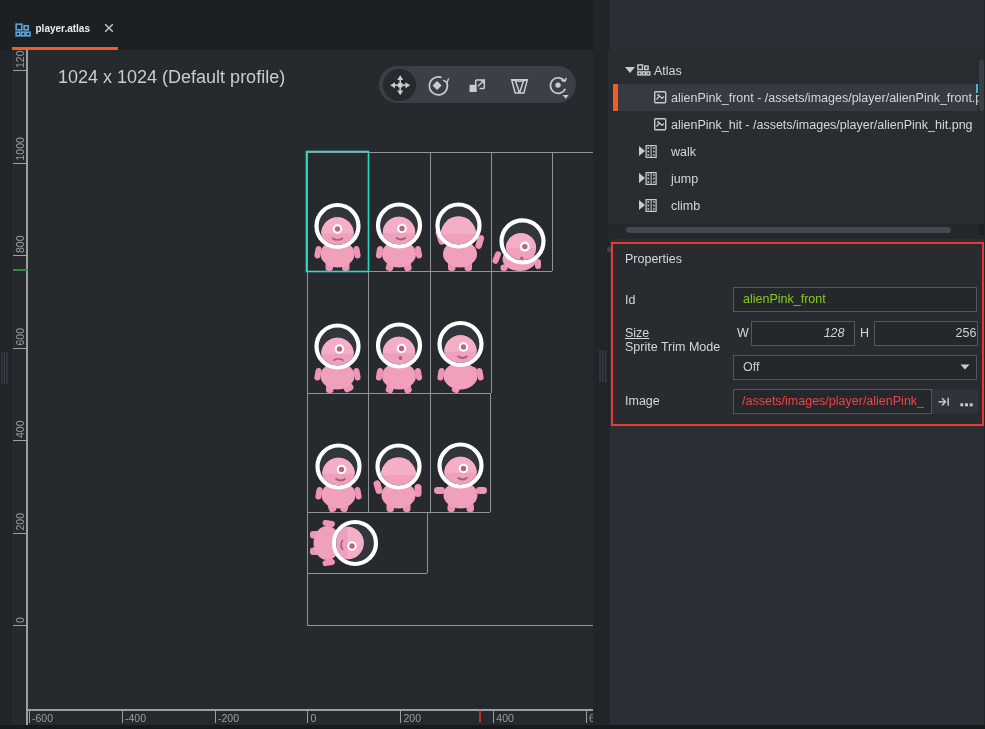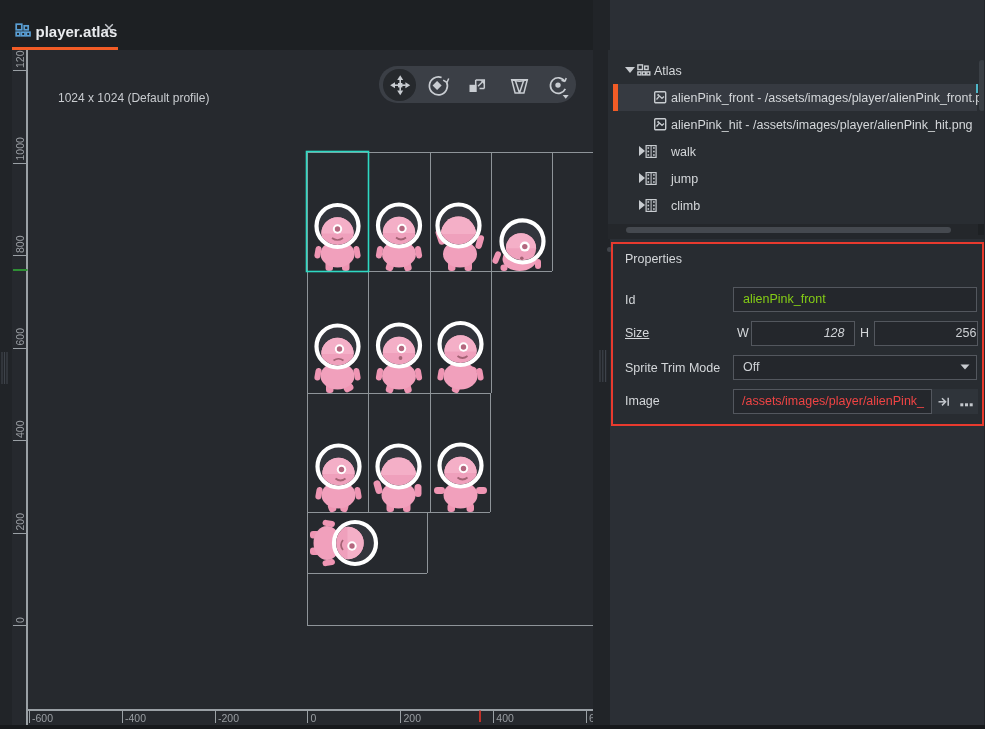--- a/index.html
+++ b/index.html
@@ -14,38 +14,38 @@
 
 <svg class="abs" style="left:15px;top:23px;" width="16" height="14" viewBox="0 0 16 14">
   <g fill="none" stroke="#5a9fd4" stroke-width="1.7">
     <rect x="1.2" y="1.2" width="5.6" height="5.6"></rect>
     <rect x="9.2" y="2.8" width="4" height="4"></rect>
     <rect x="1.2" y="9.2" width="3.6" height="3.6"></rect>
     <rect x="6.4" y="9.2" width="3.6" height="3.6"></rect>
     <rect x="11.4" y="9.2" width="3.6" height="3.6"></rect>
   </g>
 </svg>
-<div class="abs" style="left:35.5px;top:22.5px;color:#e9ebee;font-size:15px;font-weight:bold;">player.atlas</div>
+<div class="abs" style="left:35.5px;top:22.5px;color:#e9ebee;font-size:10px;font-weight:bold;">player.atlas</div>
 <svg class="abs" style="left:104px;top:23px;" width="10" height="10" viewBox="0 0 10 10">
   <path d="M1.2,1.2 L8.8,8.8 M8.8,1.2 L1.2,8.8" stroke="#c8cbd0" stroke-width="1.4"></path>
 </svg>
 
 <div class="abs" style="left:12px;top:47px;width:105.5px;height:3px;background:#f25c26;"></div>
 
 <div class="abs" style="left:0;top:50px;width:12px;height:674.5px;background:#212428;"></div>
 <svg class="abs" style="left:0;top:350px;" width="10" height="36" viewBox="0 0 10 36">
   <g stroke="#3e434a" stroke-width="1.2">
     <line x1="2" y1="2" x2="2" y2="34"></line>
       <line x1="4.5" y1="2" x2="4.5" y2="34"></line>
       <line x1="7" y1="2" x2="7" y2="34"></line>
   </g>
 </svg>
 
 <div class="abs" style="left:12px;top:50px;width:581px;height:674.5px;background:#26292e;"></div>
-<div class="abs" style="left:58px;top:91px;color:#c9ccd0;font-size:12px;">1024 x 1024 (Default profile)</div>
+<div class="abs" style="left:58px;top:67px;color:#c9ccd0;font-size:18px;">1024 x 1024 (Default profile)</div>
 
 <svg id="cv" class="abs" style="left:12px;top:50px;" width="581" height="675" viewBox="12 50 581 675">
   <defs>
     <clipPath id="hc">
         <circle r="18.9"></circle>
       </clipPath>
 
     <g id="hA">
         <circle r="21" fill="#32353c" stroke="#ffffff" stroke-width="4.2"></circle>
         <circle cy="7.5" r="16.2" fill="#efa0bc" clip-path="url(#hc)"></circle>
@@ -363,21 +363,21 @@
 <div class="abs" style="left:978.5px;top:60px;width:6.5px;height:51px;background:#3a3f45;border-radius:3px;"></div>
 
 <div class="abs" style="left:978px;top:223.5px;width:7px;height:11.5px;background:#1e2124;"></div>
 <div class="abs" style="left:975.5px;top:83.5px;width:2px;height:9px;background:#4db6c8;"></div>
 <div class="abs" style="left:606.5px;top:247px;width:5px;height:5px;background:#41454b;border-radius:2.5px;"></div>
 
 <div class="abs" style="left:611px;top:242px;width:372.5px;height:184px;background:#282c31;border:2px solid #e83a2e;box-sizing:border-box;"></div>
 <div class="abs txt" style="left:625px;top:252px;">Properties</div>
 <div class="abs txt" style="left:625px;top:293px;">Id</div>
 <div class="abs txt" style="left:625px;top:326px;text-decoration:underline;">Size</div>
-<div class="abs txt" style="left:625px;top:361px;">Sprite Trim Mode</div>
+<div class="abs txt" style="left:625px;top:340px;">Sprite Trim Mode</div>
 <div class="abs txt" style="left:625px;top:394px;">Image</div>
 
 <div class="abs" style="left:733px;top:287px;width:244px;height:25px;background:#24272c;border:1px solid #53575e;box-sizing:border-box;"></div>
 <div class="abs txt" style="left:743px;top:292px;color:#84cc16;">alienPink_front</div>
 
 <div class="abs txt" style="left:737px;top:326px;">W</div>
 <div class="abs" style="left:750.5px;top:320.5px;width:104px;height:25px;background:#24272c;border:1px solid #53575e;box-sizing:border-box;"></div>
 <div class="abs txt" style="left:750.5px;top:326px;width:94px;text-align:right;color:#ced1d5;font-style:italic;">128</div>
 <div class="abs txt" style="left:860px;top:326px;">H</div>
 <div class="abs" style="left:873.5px;top:320.5px;width:104px;height:25px;background:#24272c;border:1px solid #53575e;box-sizing:border-box;"></div>

